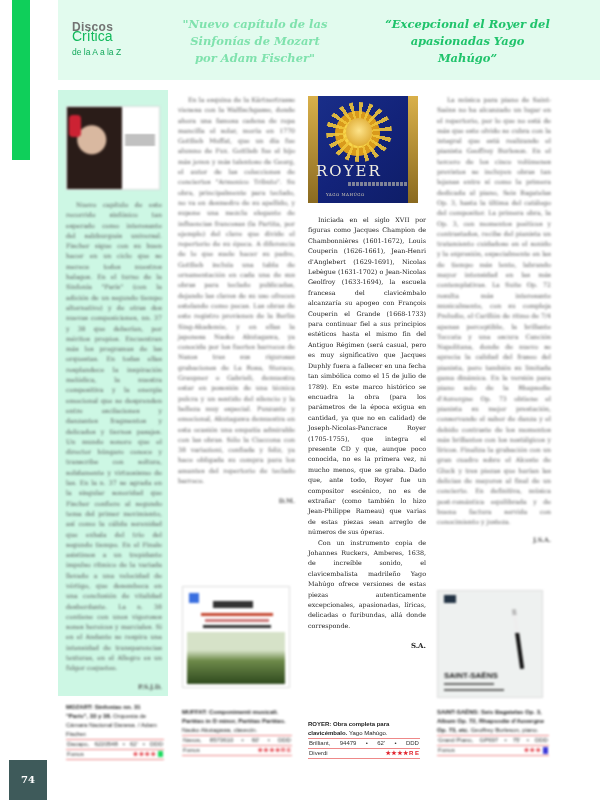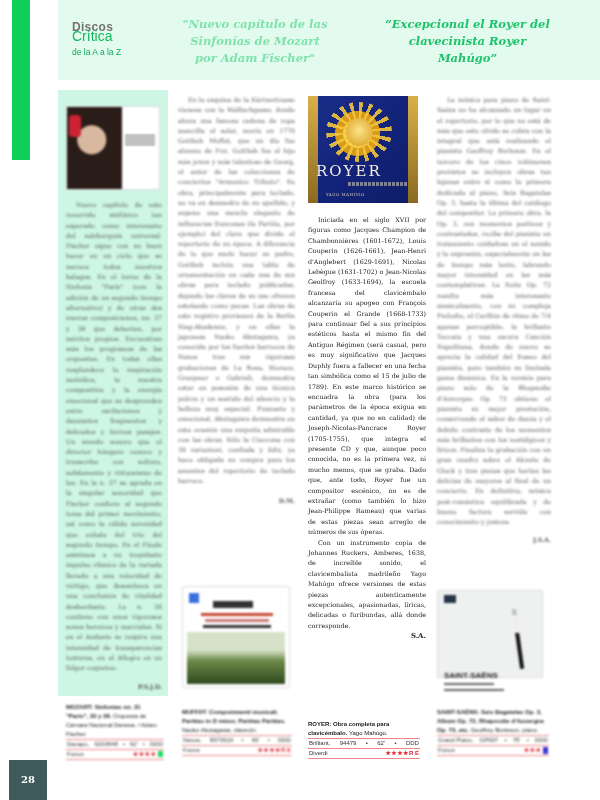--- a/index.html
+++ b/index.html
@@ -40,21 +40,21 @@
     .cover-royer .perf { position: absolute; left: 18px; top: 96px; font-size: 4px; color: #d7d0b8; letter-spacing: 0.5px; }
 
     .cover-muffat { position: absolute; left: 182px; top: 586px; width: 108px; height: 102px; background: #fff; border: 1px solid #ddd; filter: blur(0.9px); }
     .cover-muffat .logo-sq { position: absolute; left: 6px; top: 6px; width: 10px; height: 10px; background: #3a6fe0; }
     .cover-muffat .t1 { position: absolute; left: 30px; top: 14px; width: 40px; height: 7px; background: #333; }
     .cover-muffat .t2 { position: absolute; left: 18px; top: 26px; width: 72px; height: 3px; background: #c5462f; }
     .cover-muffat .t3 { position: absolute; left: 22px; top: 32px; width: 64px; height: 3px; background: #c77; }
     .cover-muffat .t4 { position: absolute; left: 20px; top: 38px; width: 68px; height: 3px; background: #333; }
     .cover-muffat .landscape { position: absolute; left: 4px; top: 45px; width: 98px; height: 52px; background: linear-gradient(#d6e2c8 0 35%, #6e8a4a 55%, #2f4a1e 100%); }
 
-    .cover-saint { position: absolute; left: 437px; top: 590px; width: 106px; height: 88px; background: #eef1f0; border: 1px solid #ddd; filter: blur(0.9px); }
+    .cover-saint { position: absolute; left: 437px; top: 590px; width: 106px; height: 108px; background: #eef1f0; border: 1px solid #ddd; filter: blur(0.9px); }
     .cover-saint .lbl { position: absolute; left: 6px; top: 4px; width: 12px; height: 8px; background: #234; }
     .cover-saint .fig { position: absolute; left: 78px; top: 18px; width: 4px; height: 60px; background: linear-gradient(#bbb 0 10%, #eee 10% 40%, #111 40%); transform: rotate(-8deg); }
     .cover-saint .name { position: absolute; left: 6px; top: 80px; font-family: "Liberation Sans", sans-serif; font-weight: bold; font-size: 8px; color: #222; }
     .cover-saint .line { position: absolute; left: 6px; width: 50px; height: 2px; background: #666; }
 
     .info { position: absolute; font-family: "Liberation Sans", sans-serif; font-size: 6px; line-height: 9px; }
     .info .desc { color: #222; }
     .info .desc b { font-weight: bold; }
     .info .row { display: flex; justify-content: space-between; border-top: 1px solid #e88; border-bottom: 1px solid #e88; padding: 0 1px; color: #333; }
     .info .row + .row { border-top: none; }
@@ -74,21 +74,21 @@
 
 <div class="side-bar"></div>
 
 <div class="header"></div>
 <div class="logo">
   <div class="l1">Discos</div>
   <div class="l2">Crítica</div>
   <div class="l3">de la A a la Z</div>
 </div>
 <div class="quote q1">"Nuevo capítulo de las Sinfonías de Mozart por Adam Fischer"</div>
-<div class="quote q2">“Excepcional el Royer del clavecinista Royer Mahúgo”</div>
+<div class="quote q2">“Excepcional el Royer del apasionadas Yago Mahúgo”</div>
 
 <div class="box1"></div>
 <div class="photo1">
   <div class="dark"></div>
     <div class="red"></div>
     <div class="txt"></div>
 </div>
 <div class="col c1 blurred">
   <p>Nuevo capítulo de este recorrido sinfónico tan esperado como interesante del salzburgués universal. Fischer sigue con su buen hacer en un ciclo que se merece todos nuestros halagos. En el turno de la Sinfonía "París" (con la adición de un segundo tiempo alternativo) y de otras dos nuevas composiciones, nn. 37 y 38 que deberían, por méritos propios. Encuentran más los programas de las orquestas. En todas ellas resplandece la inspiración melódica, la nuestra compositiva y la energía emocional que se desprenden entre oscilaciones y danzantes fragmentos y delicados y tiernos pasajes. Un mundo sonoro que el director húngaro conoce y transcribe con soltura, solidamente y virtuosismo de las. En la n. 37 se agrada en la singular sonoridad que Fischer confiere al segundo tema del primer movimiento, así como la cálida serenidad que exhala del trío del segundo tiempo. En el Finale asistimos a un trepidante impulso rítmico de la variada llevado a una velocidad de vértigo, que desemboca en una conclusión de vitalidad desbordante. La n. 38 contiene con unos vigorosos sones heroicos y marciales. Si en el Andante se respira una intensidad de transparencias texturas, en el Allegro es un fulgor coqueteo.</p>
   <div style="text-align:right;font-weight:bold;margin-top:8px;">P.S.J.D.</div>
@@ -142,21 +142,21 @@
   <div class="pillar" style="right:0"></div>
   <div class="rays"></div>
   <div class="sun"></div>
   <div class="title">ROYER</div>
   <div class="sub"></div>
   <div class="perf">YAGO MAHÚGO</div>
 </div>
 <div class="col c3">
   <p>Iniciada en el siglo XVII por figuras como Jacques Champion de Chambonnières (1601-1672), Louis Couperin (1626-1661), Jean-Henri d'Anglebert (1629-1691), Nicolas Lebègue (1631-1702) o Jean-Nicolas Geolfroy (1633-1694), la escuela francesa del clavicémbalo alcanzaría su apogeo con François Couperin el Grande (1668-1733) para continuar fiel a sus principios estéticos hasta el mismo fin del Antiguo Régimen (será casual, pero es muy significativo que Jacques Duphly fuera a fallecer en una fecha tan simbólica como el 15 de julio de 1789). En este marco histórico se encuadra la obra (para los parámetros de la época exigua en cantidad, ya que no en calidad) de Joseph-Nicolas-Pancrace Royer (1705-1755), que integra el presente CD y que, aunque poco conocida, no es la primera vez, ni mucho menos, que se graba. Dado que, ante todo, Royer fue un compositor escénico, no es de extrañar (como también lo hizo Jean-Philippe Rameau) que varias de estas piezas sean arreglo de números de sus óperas.</p>
   <p>Con un instrumento copia de Johannes Ruckers, Amberes, 1638, de increíble sonido, el clavicembalista madrileño Yago Mahúgo ofrece versiones de estas piezas autenticamente excepcionales, apasionadas, líricas, delicadas o furibundas, allá donde corresponde.</p>
-  <div style="text-align:right;font-weight:bold;font-size:7px;">S.A.</div>
+  <div style="text-align:right;font-weight:bold;margin-top:10px;font-size:7px;">S.A.</div>
 </div>
 <div class="info info3">
   <div class="desc"><b>ROYER: Obra completa para clavicémbalo.</b> <span>Yago Mahúgo.</span></div>
   <div class="row">
     <span>Brilliant,</span>
       <span>94479</span>
       <span>•</span>
       <span>62'</span>
       <span>•</span>
       <span>DDD</span>
@@ -187,13 +187,13 @@
       <span>75'</span>
       <span>•</span>
       <span>DDD</span>
   </div>
   <div class="row">
     <span>Fonus</span>
     <span><span class="stars">★★★</span> <span class="blue-sq"></span></span>
   </div>
 </div>
 
-<div class="page-num">28</div>
+<div class="page-num">74</div>
 
 </body></html>

